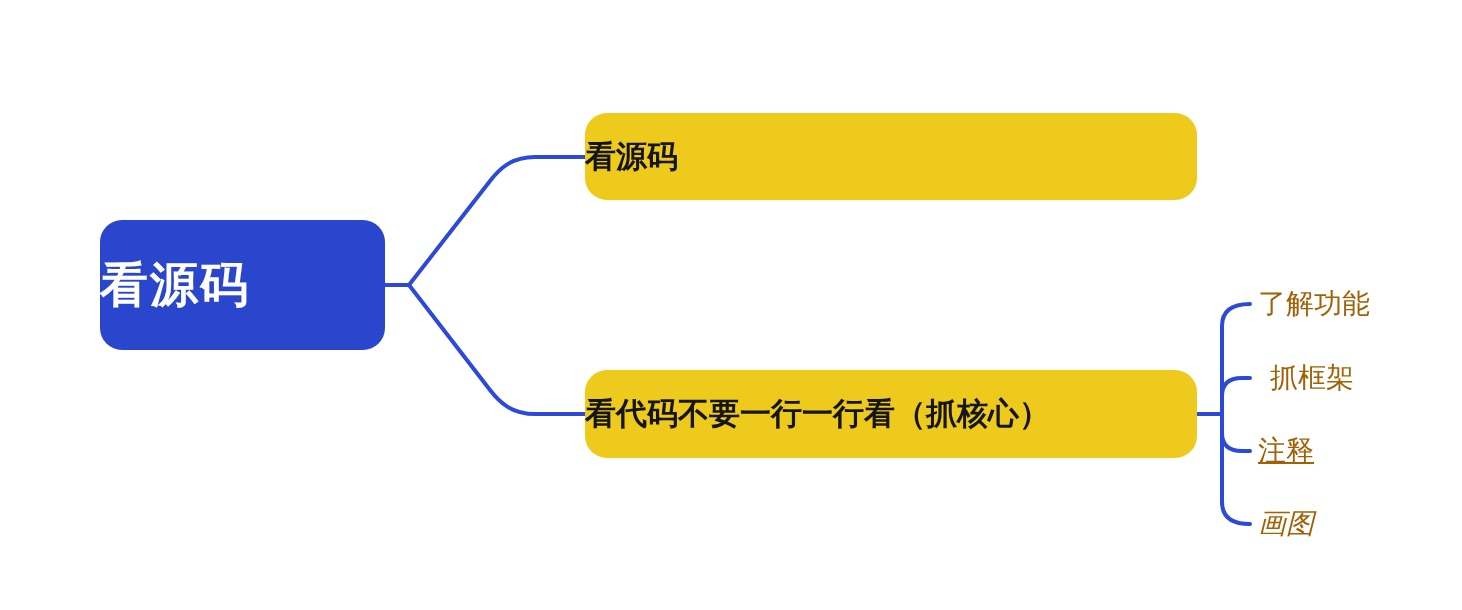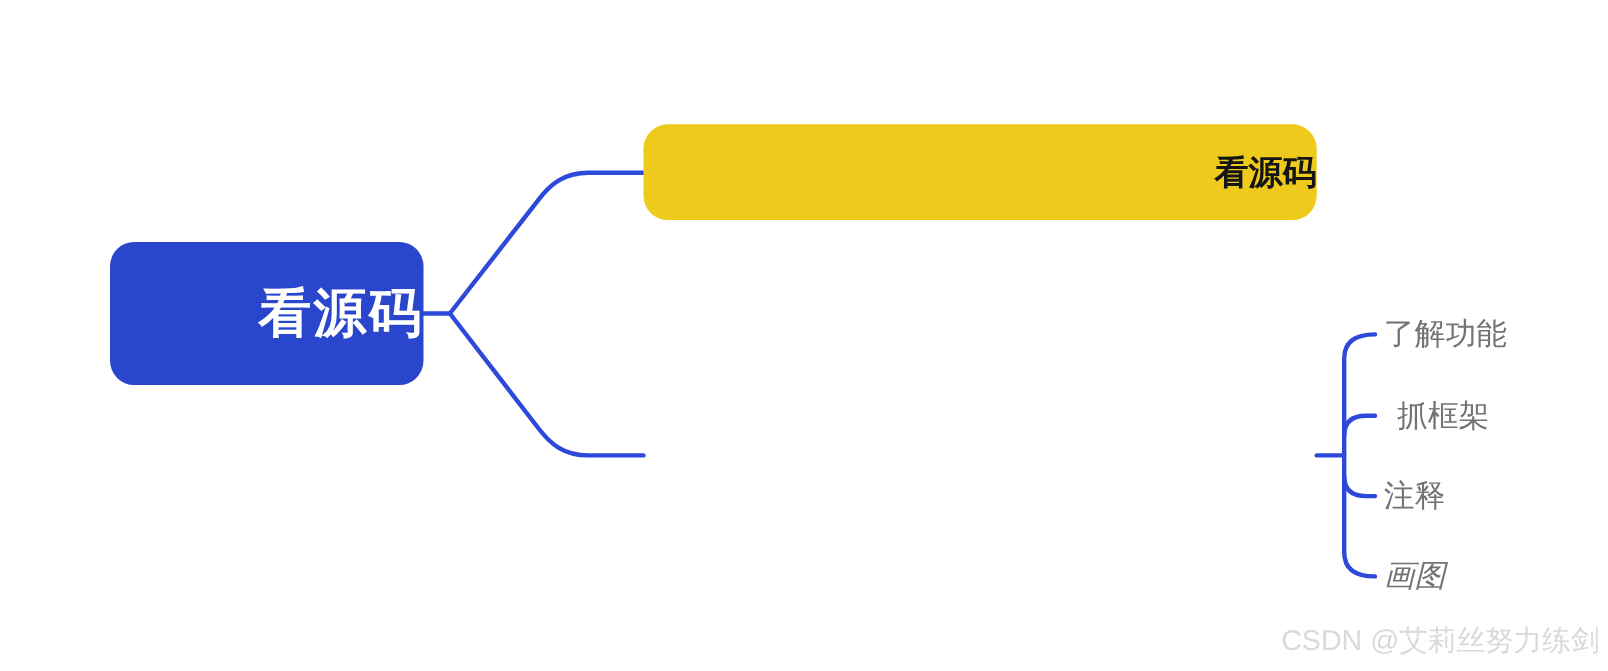--- a/index.html
+++ b/index.html
@@ -21,21 +21,21 @@
     top: 0;
     width: 1462px;
     height: 610px;
     pointer-events: none;
   }
   .node {
     position: absolute;
     border-radius: 22px;
     display: flex;
     align-items: center;
-    justify-content: flex-end;
+    justify-content: flex-start;
     text-align: center;
     box-sizing: border-box;
     cursor: default;
   }
   .node-root {
     left: 100px;
     top: 220px;
     width: 285px;
     height: 130px;
     background: #2a46cd;
@@ -61,27 +61,27 @@
     top: 370px;
     width: 612px;
     height: 88px;
   }
   .leaf {
     position: absolute;
     left: 1258px;
     height: 32px;
     line-height: 32px;
     font-size: 28px;
-    color: #737373;
+    color: #a16207;
     white-space: nowrap;
     cursor: default;
   }
   .leaf-0 { top: 288px; }
   .leaf-1 { top: 362px; margin-left: 12px; }
-  .leaf-2 { top: 435px; }
+  .leaf-2 { top: 435px; text-decoration: underline; }
   .leaf-3 { top: 508px; font-style: italic; }
   .watermark {
     position: absolute;
     right: 8px;
     bottom: 10px;
     font-size: 26px;
     color: #d9d9d9;
     white-space: nowrap;
     text-shadow: 1px 1px 0 #ffffff;
   }
@@ -104,24 +104,26 @@
   </svg>
 
   <div class="node node-root">
     <span>看源码</span>
   </div>
 
   <div class="node node-branch node-branch-top">
     <span>看源码</span>
   </div>
 
+  <div class="node node-branch node-branch-bottom">
+    <span>看代码不要一行一行看（抓核心）</span>
+  </div>
 
   <div class="leaf leaf-0">了解功能</div>
 
   <div class="leaf leaf-1">抓框架</div>
 
   <div class="leaf leaf-2">注释</div>
 
   <div class="leaf leaf-3">画图</div>
 
-  <div class="watermark">CSDN @艾莉丝努力练剑</div>
 
 </div>
 
 </body></html>

